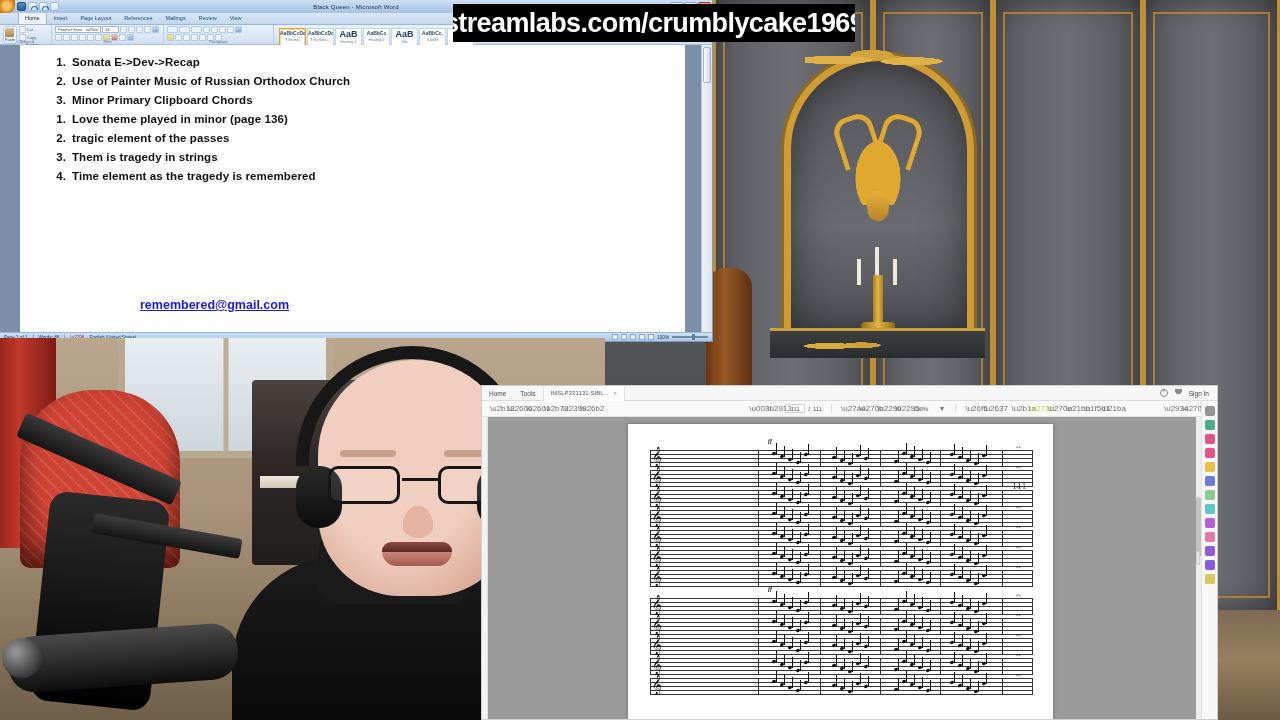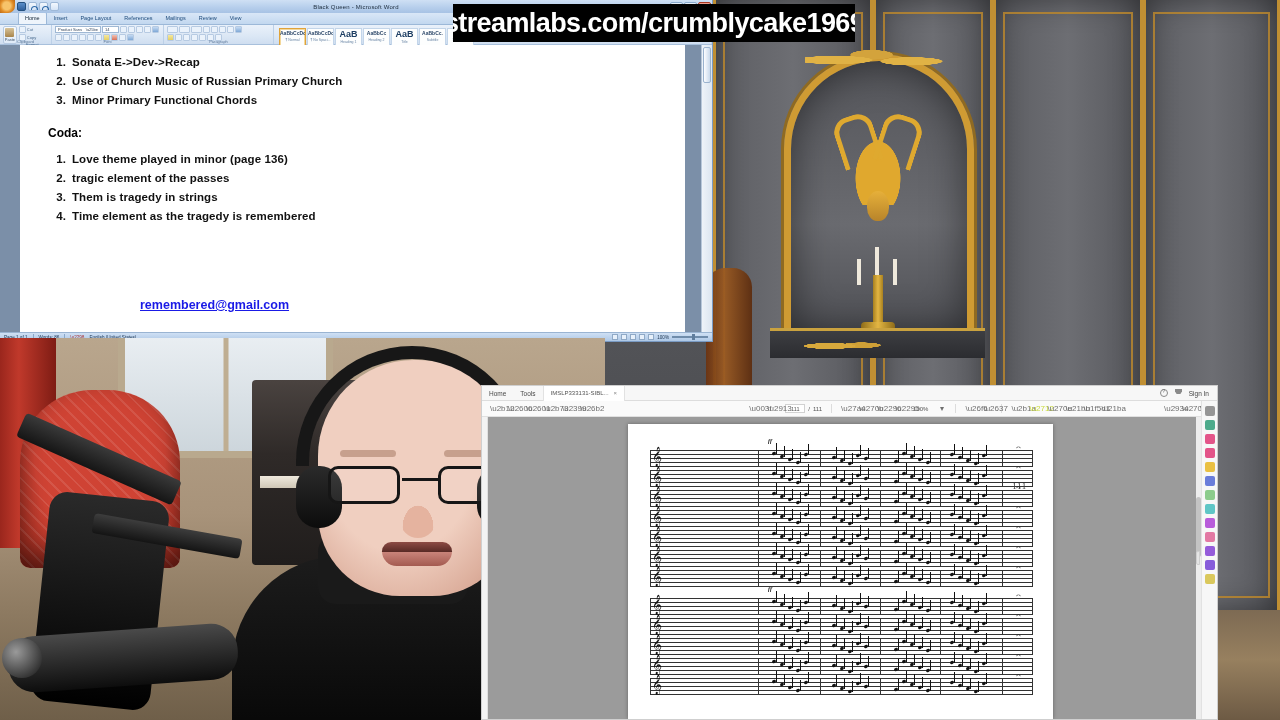--- a/index.html
+++ b/index.html
@@ -614,29 +614,28 @@
 
     <div class="word-doc-area">
       <div class="word-page">
         <ul class="doc-list">
           <li class="doc-li">
             <span class="num">1.</span>
             <span>Sonata E-&gt;Dev-&gt;Recap</span>
           </li>
           <li class="doc-li">
             <span class="num">2.</span>
-            <span>Use of Church Music  of Russian Primary Church</span>
+            <span>Use of Painter Music  of Russian Orthodox Church</span>
           </li>
           <li class="doc-li">
             <span class="num">3.</span>
-            <span>Minor Primary Functional Chords</span>
+            <span>Minor Primary Clipboard Chords</span>
           </li>
         </ul>
 
-        <div class="doc-heading">Coda:</div>
 
         <ul class="doc-list">
           <li class="doc-li">
             <span class="num">1.</span>
             <span>Love theme played in minor (page 136)</span>
           </li>
           <li class="doc-li">
             <span class="num">2.</span>
             <span>tragic element of the passes</span>
           </li>

